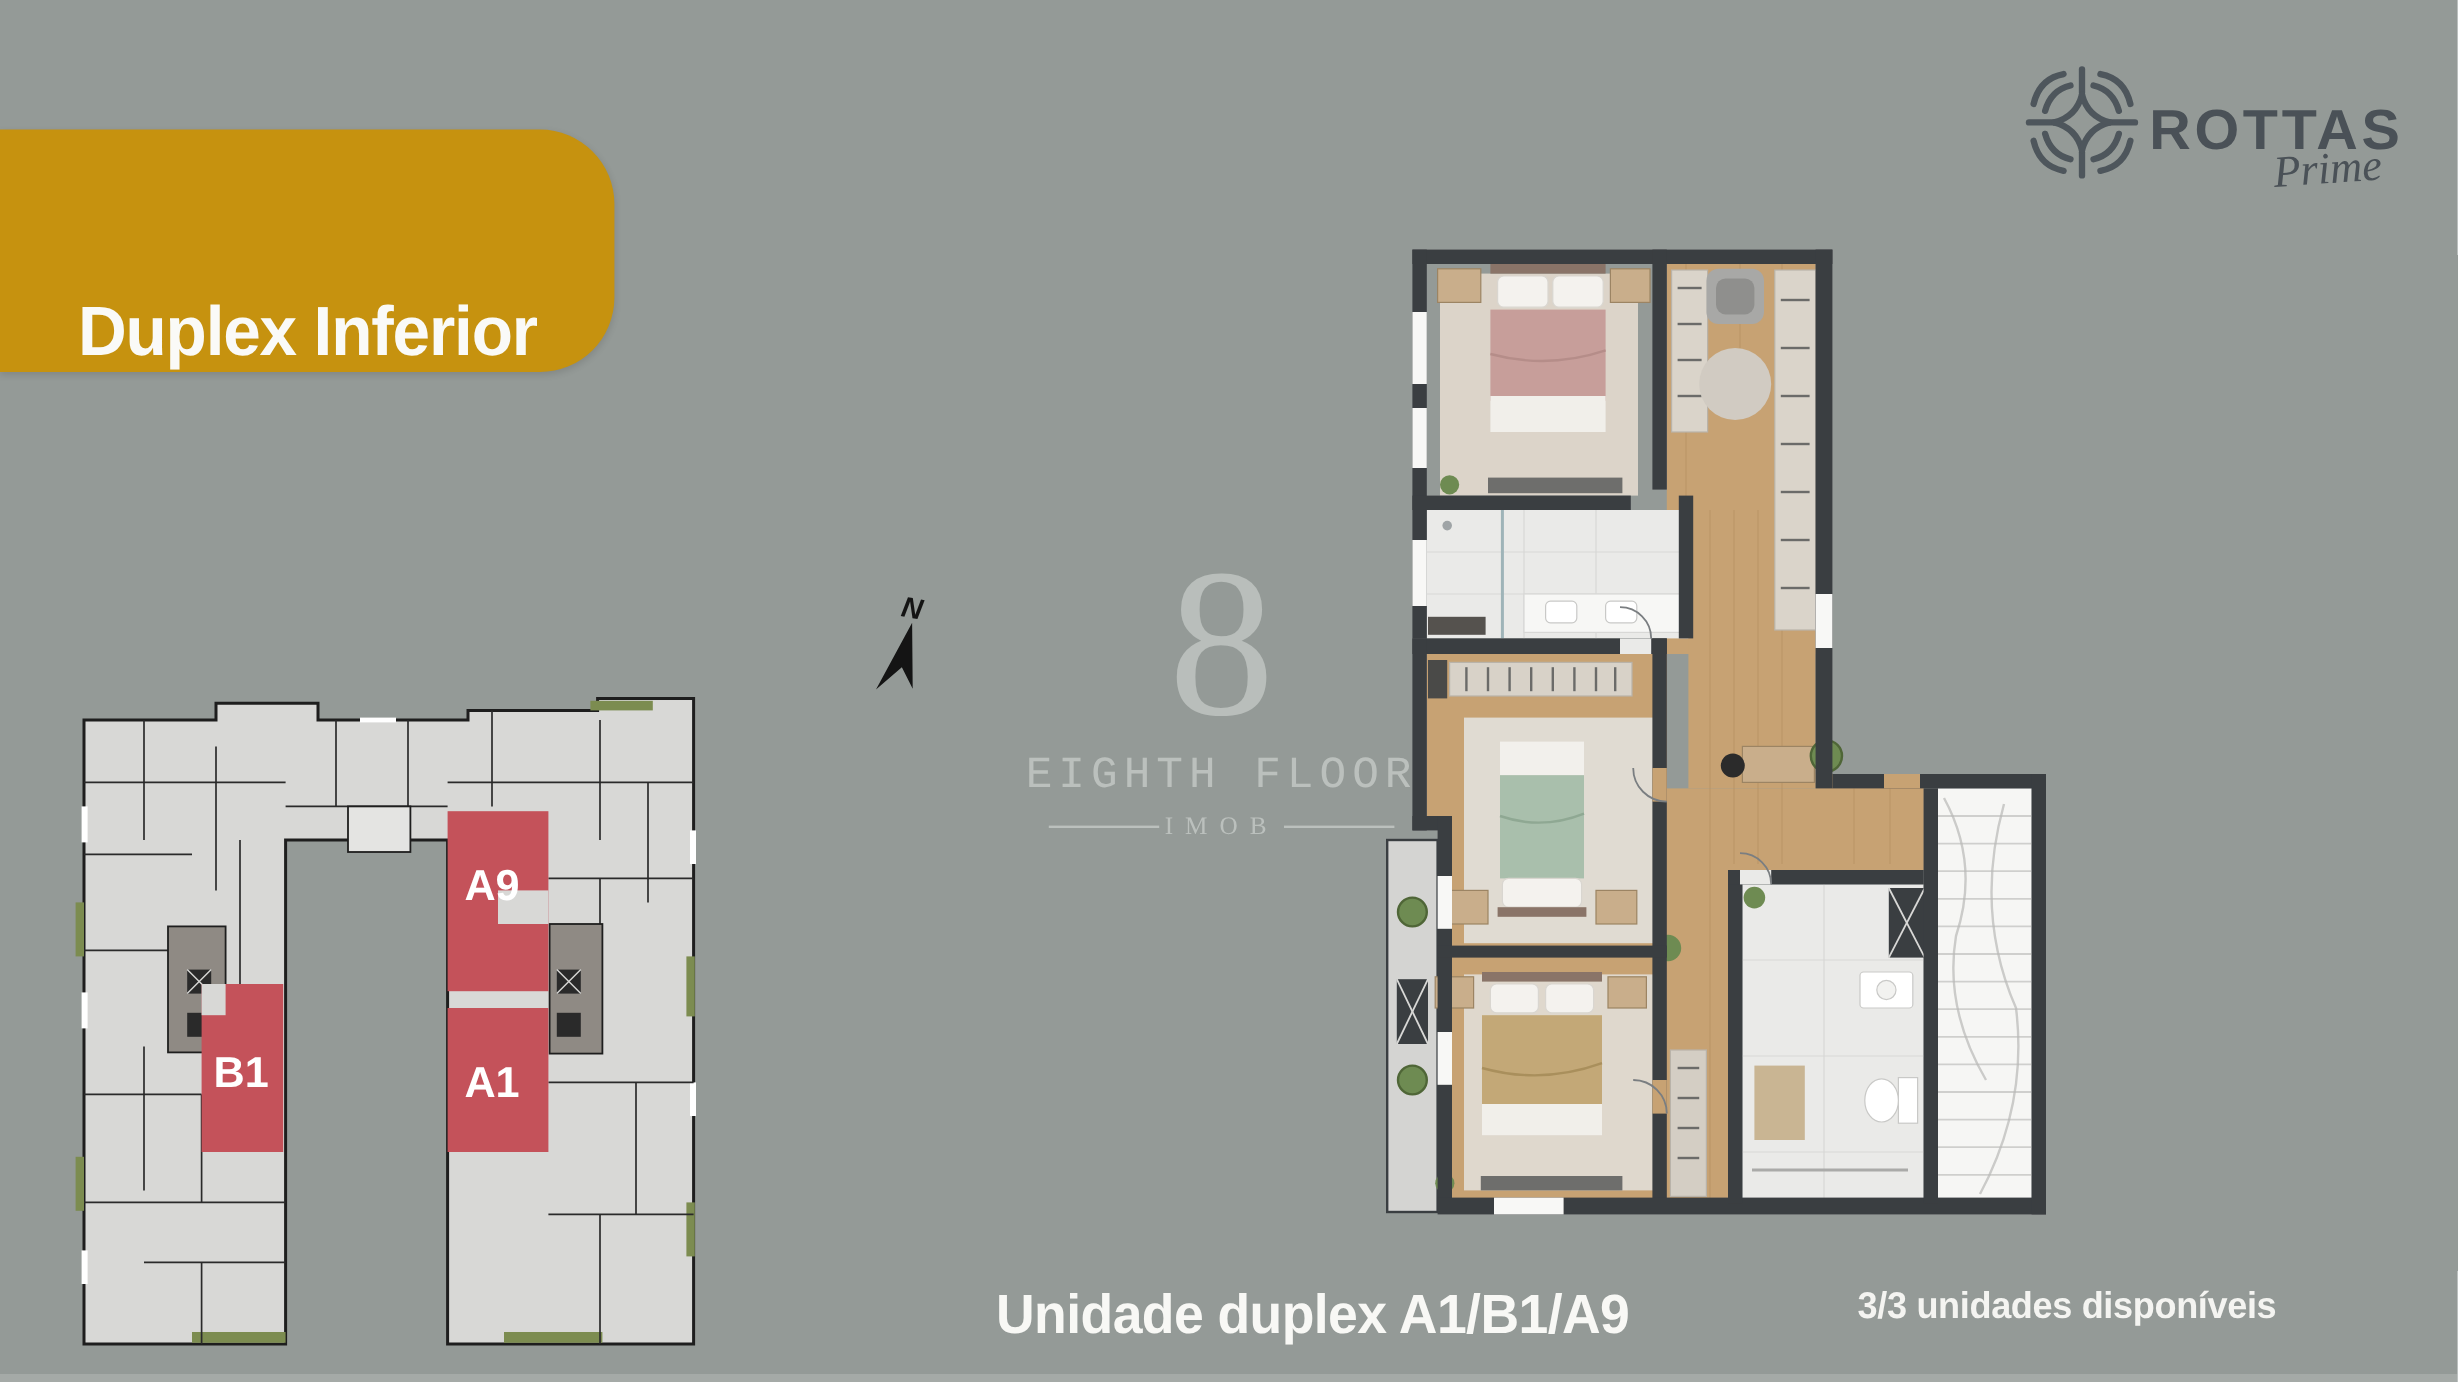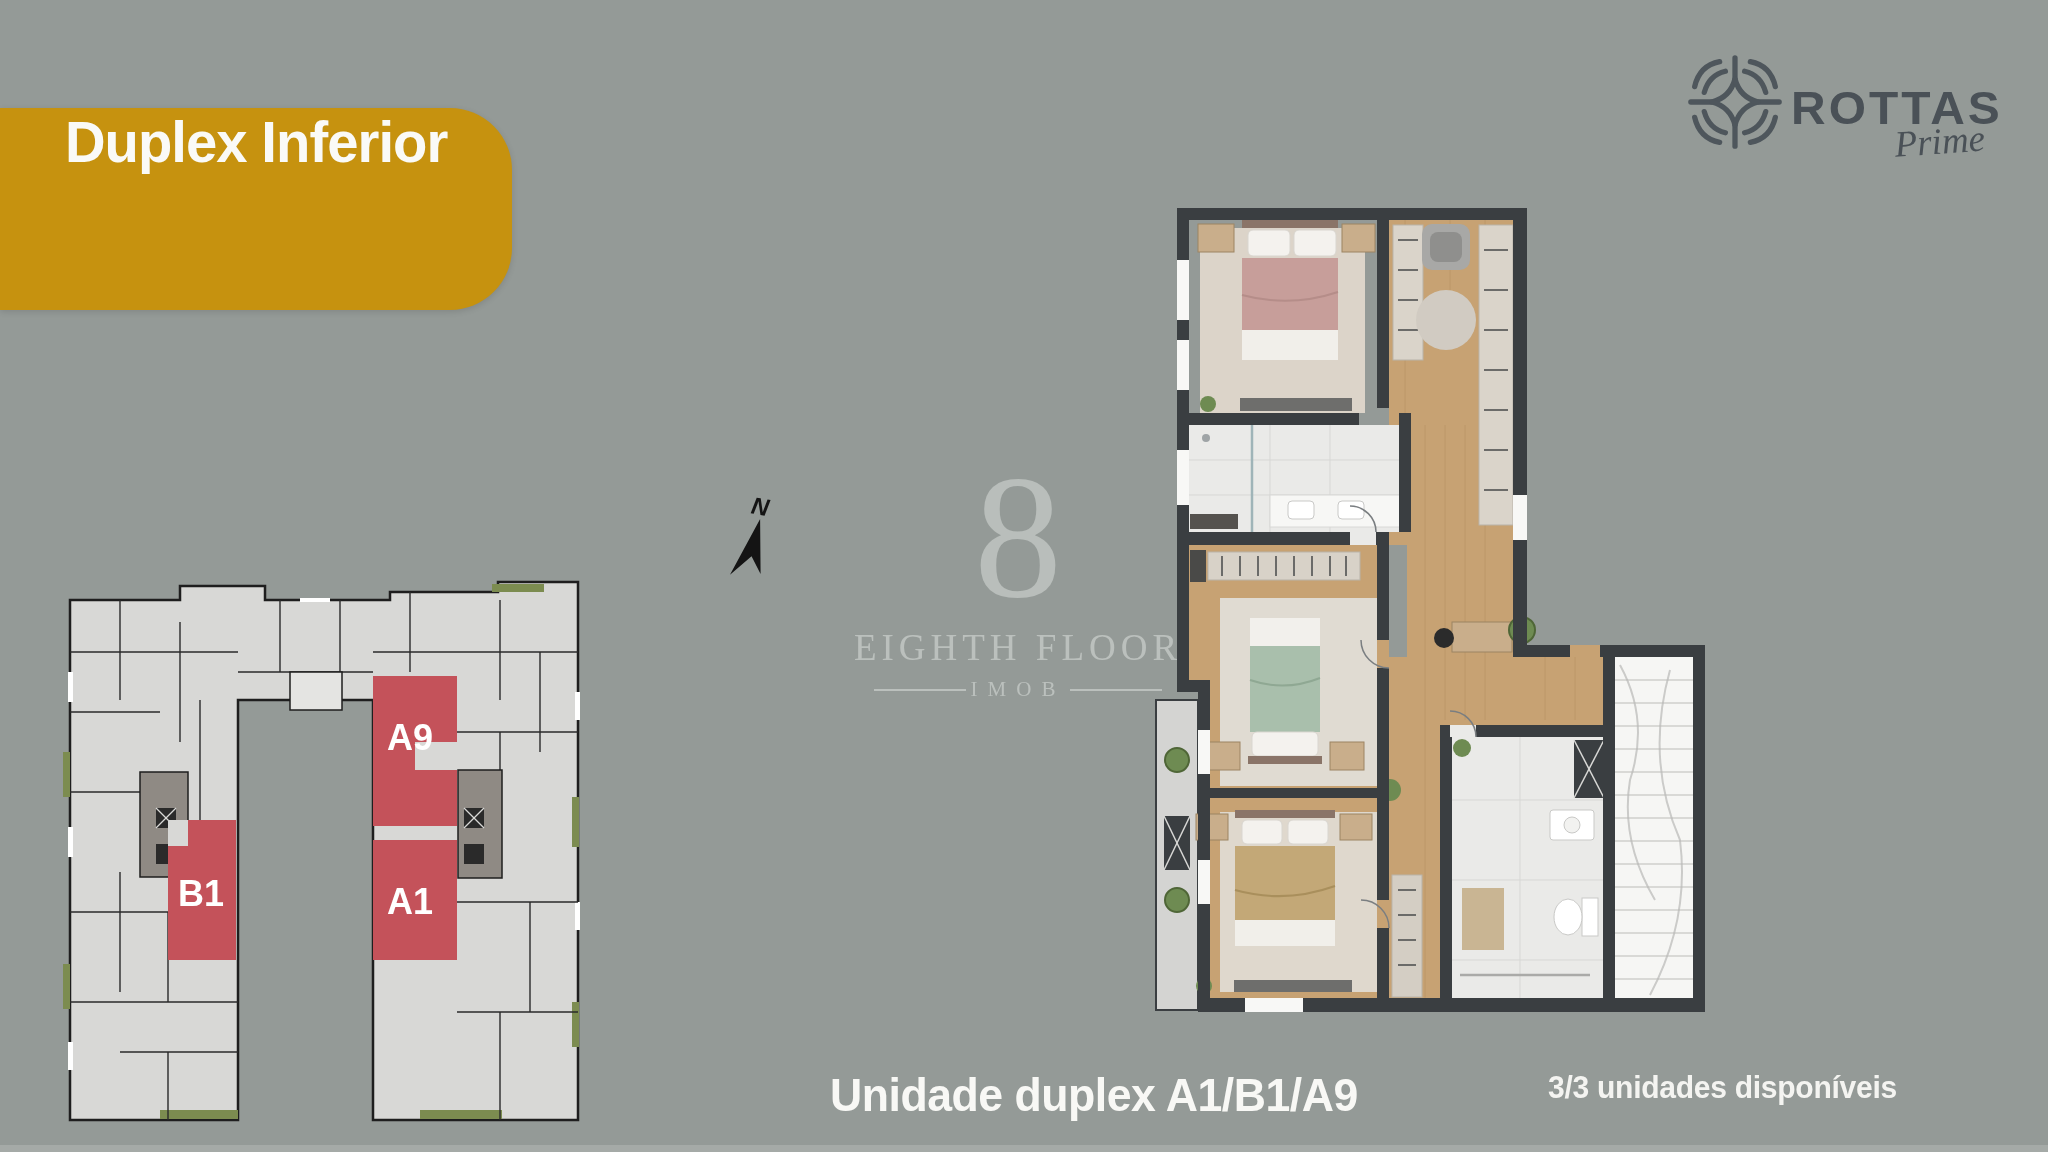--- a/index.html
+++ b/index.html
@@ -4,21 +4,21 @@
 <style>
   html,body{margin:0;padding:0;}
   #stage{
     position:relative;width:2048px;height:1152px;overflow:hidden;
     background:#949A97;font-family:"Liberation Sans",sans-serif;
   }
   
   #banner{
     position:absolute;left:0;top:108px;width:512px;height:202px;
     background:#C6920F;border-radius:0 62px 62px 0;
-    display:flex;align-items:flex-start;justify-content:center;
+    display:flex;align-items:flex-end;justify-content:center;
     box-shadow:0 2px 6px rgba(0,0,0,.12);
   }
   #banner .title{
     color:#FAFAF7;font-size:58px;font-weight:bold;letter-spacing:-1px;
     transform:scaleX(.97);white-space:nowrap;
   }
   
   #features{position:absolute;left:100px;top:336px;margin:0;padding:0;list-style:none;}
   #features li{
     position:relative;color:#F6F6F3;font-size:29px;line-height:41px;
@@ -40,21 +40,21 @@
     font-family:"Liberation Serif",serif;font-style:italic;font-size:37px;
     color:#4A5157;transform:rotate(-4deg);
   }
   
   #watermark{position:absolute;left:848px;top:462px;width:340px;text-align:center;color:#BBC0BD;}
   #watermark .glyph{
     font-family:"Liberation Serif",serif;font-size:176px;line-height:150px;
     display:block;opacity:.95;
   }
   #watermark .wm-title{
-    display:block;margin-top:14px;font-family:Liberation Serif, serif;
+    display:block;margin-top:14px;font-family:Liberation Mono, monospace;
     font-size:37px;letter-spacing:5px;white-space:nowrap;
   }
   #watermark .wm-sub{
     margin-top:8px;display:flex;align-items:center;justify-content:center;gap:5px;
     font-family:"Liberation Serif",serif;font-size:21px;letter-spacing:10px;
   }
   #watermark .rule{display:inline-block;width:92px;height:2px;background:#BBC0BD;}
   
   #key-plan{position:absolute;left:60px;top:572px;}
   #unit-plan{position:absolute;left:1150px;top:200px;}

